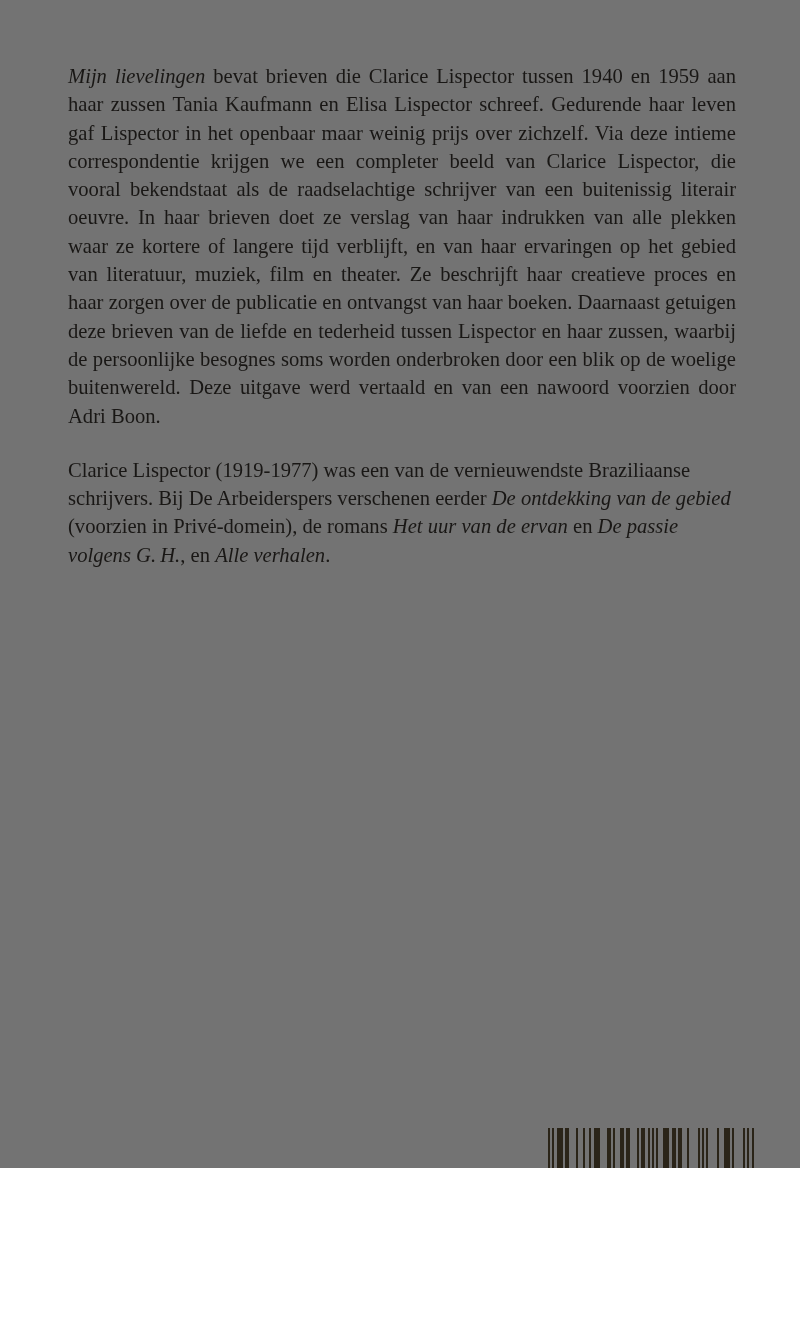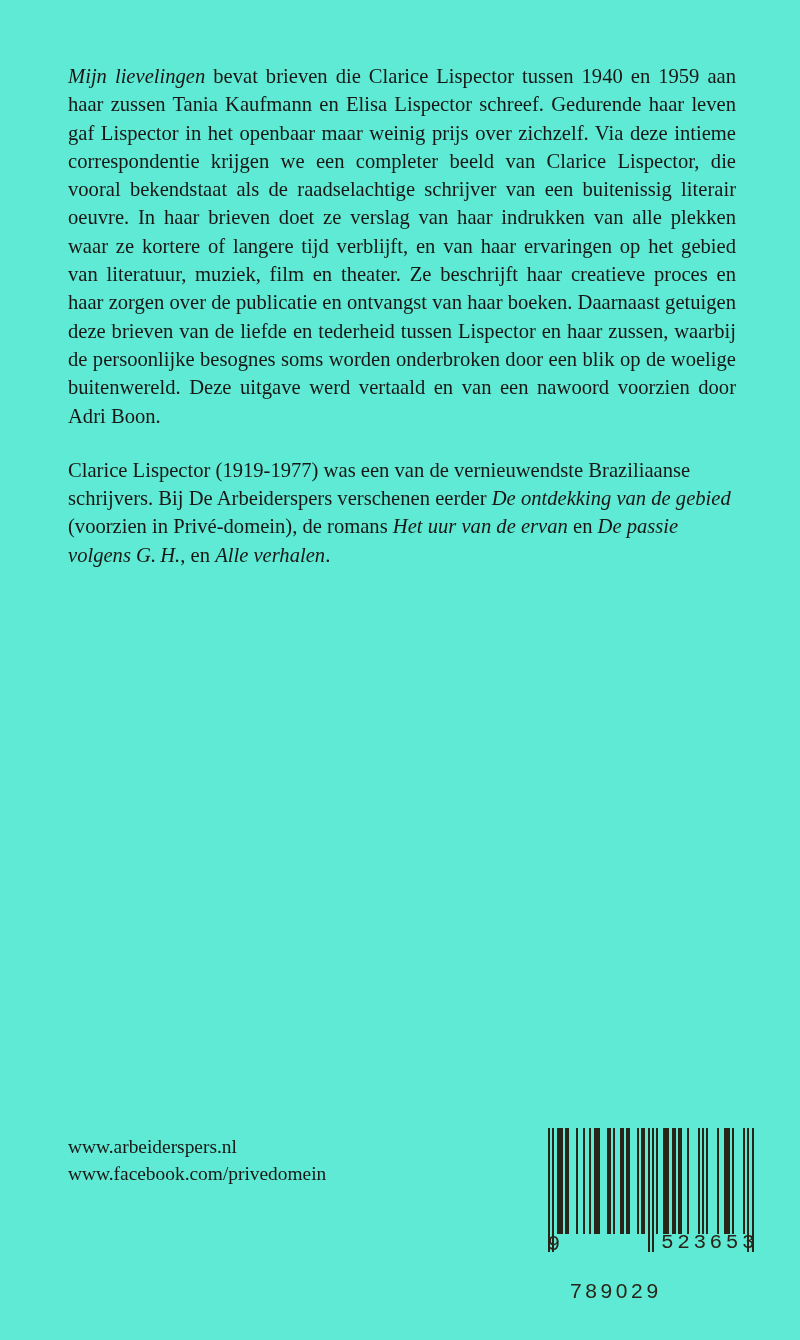--- a/index.html
+++ b/index.html
@@ -6,22 +6,22 @@
     margin: 0;
     padding: 0;
     background: #ffffff;
   }
   body {
     font-family: "Liberation Serif", "DejaVu Serif", serif;
   }
   .cover {
     position: relative;
     width: 800px;
-    height: 1340px;
-    background: #5eead4;
+    height: 1168px;
+    background: #737373;
     overflow: hidden;
     box-sizing: border-box;
   }
   .content {
     position: absolute;
     left: 68px;
     top: 62px;
     width: 668px;
   }
   .para {
@@ -144,24 +144,20 @@
 
     <p class="para blurb"><i>Mijn lievelingen</i><span> bevat brieven die Clarice Lispector tussen 1940 en 1959 aan haar zussen Tania Kaufmann en Elisa Lispector schreef. Gedurende haar leven gaf Lispector in het openbaar maar weinig prijs over zichzelf. Via deze intieme correspondentie krijgen we een completer beeld van Clarice Lispector, die vooral bekendstaat als de raadselachtige schrijver van een buitenissig literair oeuvre. In haar brieven doet ze verslag van haar indrukken van alle plekken waar ze kortere of langere tijd verblijft, en van haar ervaringen op het gebied van literatuur, muziek, film en theater. Ze beschrijft haar creatieve proces en haar zorgen over de publicatie en ontvangst van haar boeken. Daarnaast getuigen deze brieven van de liefde en tederheid tussen Lispector en haar zussen, waarbij de persoonlijke besognes soms worden onderbroken door een blik op de woelige buitenwereld. Deze uitgave werd vertaald en van een nawoord voorzien door Adri Boon.</span></p>
 
 
     <p class="para bio last"><span>Clarice Lispector (1919-1977) was een van de vernieuwendste Braziliaanse schrijvers. Bij De Arbeiderspers verschenen eerder </span><i>De ontdekking van de gebied</i><span> (voorzien in Privé-domein), de romans </span><i>Het uur van de ervan</i><span> en </span><i>De passie volgens G. H.</i><span>, en </span><i>Alle verhalen</i><span>.</span></p>
 
   </div>
 
   <div class="footer">
 
-    <div class="links">
-      <span class="link-line">www.arbeiderspers.nl</span>
-      <span class="link-line">www.facebook.com/privedomein</span>
-    </div>
 
 
     <div class="barcode-wrap">
       <div class="barcode-bars" id="barcode-bars">
           <div class="bar tall" style="left: 0px; width: 1.91842px; background: rgb(42, 36, 24);"></div>
           <div class="bar tall" style="left: 4.33684px; width: 1.91842px; background: rgb(42, 36, 24);"></div>
           <div class="bar short" style="left: 8.67368px; width: 6.25526px; background: rgb(42, 36, 24);"></div>
           <div class="bar short" style="left: 17.3474px; width: 4.08684px; background: rgb(42, 36, 24);"></div>
           <div class="bar short" style="left: 28.1895px; width: 1.91842px; background: rgb(42, 36, 24);"></div>
           <div class="bar short" style="left: 34.6947px; width: 1.91842px; background: rgb(42, 36, 24);"></div>

